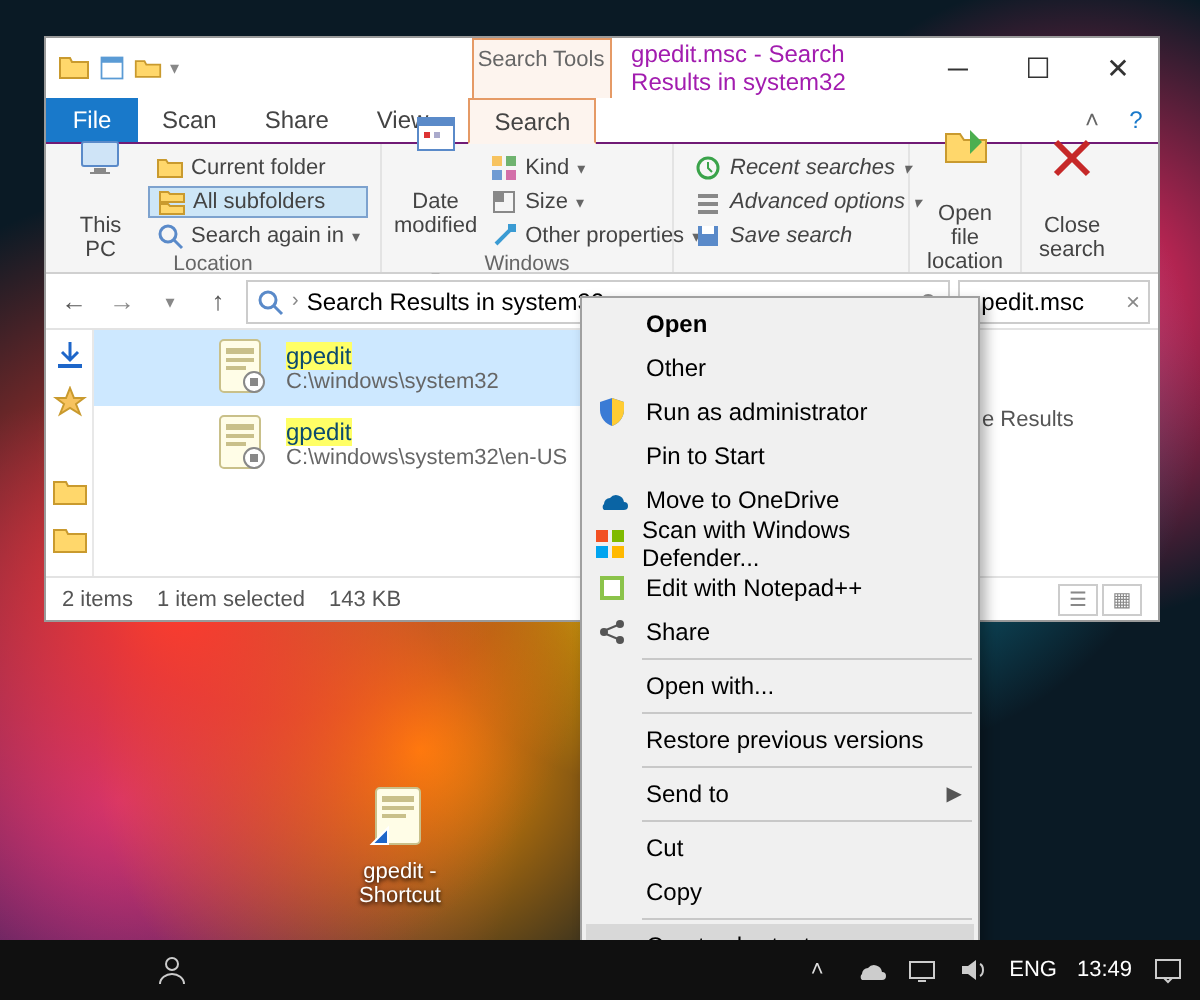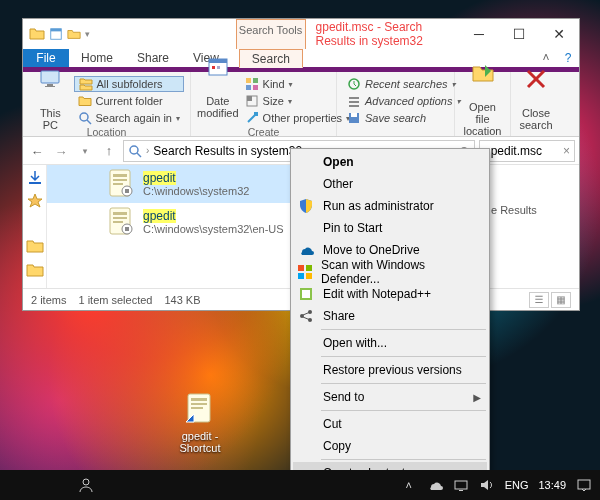--- a/index.html
+++ b/index.html
@@ -27,26 +27,26 @@
   background: #fff; border: 1px solid #9a9a9a;
   display: flex; flex-direction: column;
 }
 
 
 .titlebar { height: 30px; display: flex; align-items: stretch; background: #fff; }
 .titlebar .qat { display: flex; align-items: center; padding: 0 4px 0 6px; gap: 4px; }
 .titlebar .qat .folder-icon { width: 16px; height: 16px; }
 .titlebar .tab-label { font-size: 11px; color: #666; text-align: center; padding-top: 4px; }
 .titlebar .search-tab { width: 70px; margin-left: 142px; border-top: 1px solid #e59a66; border-left: 1px solid #e59a66; border-right: 1px solid #e59a66; background: #fdf4ee; }
-.titlebar .title-text { flex: 1; font-size: 12px; color: #ef4444; display: flex; align-items: center; padding-left: 10px; }
+.titlebar .title-text { flex: 1; font-size: 12px; color: #a21caf; display: flex; align-items: center; padding-left: 10px; }
 .titlebar .winbtns { display: flex; }
 .titlebar .winbtns div { width: 40px; display: flex; align-items: center; justify-content: center; font-size: 14px; color: #333; }
 
 
-.tabrow { height: 23px; display: flex; align-items: stretch; border-bottom: 5px solid #701a75; background: #fff; font-size: 12px; }
+.tabrow { height: 23px; display: flex; align-items: stretch; border-bottom: 1px solid #701a75; background: #fff; font-size: 12px; }
 .tabrow .file { width: 46px; background: #1979ca; color: #fff; display: flex; align-items: center; justify-content: center; }
 .tabrow .tab { padding: 0 12px; display: flex; align-items: center; color: #444; }
 .tabrow .tab.active { border: 1px solid #e59a66; border-bottom: 1px solid #fdf4ee; background: #fdf4ee; margin-bottom: -1px; }
 .tabrow .spacer { flex: 1; }
 .tabrow .rbexpand { width: 22px; display: flex; align-items: center; justify-content: center; color: #666; }
 
 
 .ribbon { height: 65px; background: #f5f5f5; border-bottom: 1px solid #d0d0d0; display: flex; font-size: 11px; color: #444; }
 .ribbon .group { border-right: 1px solid #e3e3e3; display: flex; flex-direction: column; padding: 2px 6px; }
 .ribbon .group-body { flex: 1; display: flex; align-items: flex-start; gap: 2px; }
@@ -152,21 +152,21 @@
     <div class="title-text">gpedit.msc - Search Results in system32</div>
     <div class="winbtns">
       <div>─</div>
       <div>☐</div>
       <div>✕</div>
     </div>
   </div>
 
   <div class="tabrow">
     <div class="file">File</div>
-    <div class="tab">Home</div>
+    <div class="tab">Scan</div>
     <div class="tab">Share</div>
     <div class="tab">View</div>
     <div style="width:8px;"></div>
     <div class="tab active">Search</div>
     <div class="spacer"></div>
     <div class="rbexpand">˄</div>
     <div class="rbexpand" style="color:#1979ca;">?</div>
   </div>
 
   <div class="ribbon">
@@ -178,36 +178,36 @@
               <svg viewBox="0 0 24 24" width="24" height="24">
                 <rect x="3" y="4" width="18" height="12" rx="1" fill="#cfe4f7" stroke="#5a8ac9"></rect>
                 <rect x="9" y="17" width="6" height="2" fill="#888"></rect>
                 <rect x="7" y="19" width="10" height="1" fill="#888"></rect>
               </svg>
             </div>
           <span style="white-space:pre-line;">This
 PC</span>
         </div>
         <div class="stack" style="padding-top:2px;">
+          <div class="smallbtn">
+            <span class="sico">
+                <svg viewBox="0 0 14 14" width="14" height="14">
+                  <path d="M1 3h4l1 1.5h7v7H1z" fill="#ffd76b" stroke="#c99a2e"></path>
+                </svg>
+              </span>
+            <span>Current folder</span>
+          </div>
           <div class="smallbtn selected">
             <span class="sico">
                 <svg viewBox="0 0 14 14" width="14" height="14">
                   <path d="M1 2h4l1 1h7v4H1z" fill="#ffd76b" stroke="#c99a2e"></path>
                   <path d="M1 8h4l1 1h7v4H1z" fill="#ffd76b" stroke="#c99a2e"></path>
                 </svg>
               </span>
             <span>All subfolders</span>
-          </div>
-          <div class="smallbtn">
-            <span class="sico">
-                <svg viewBox="0 0 14 14" width="14" height="14">
-                  <path d="M1 3h4l1 1.5h7v7H1z" fill="#ffd76b" stroke="#c99a2e"></path>
-                </svg>
-              </span>
-            <span>Current folder</span>
           </div>
           <div class="smallbtn">
             <span class="sico">
                 <svg viewBox="0 0 14 14" width="14" height="14">
                   <circle cx="6" cy="6" r="4" fill="none" stroke="#5a8ac9" stroke-width="1.5"></circle>
                   <line x1="9" y1="9" x2="13" y2="13" stroke="#5a8ac9" stroke-width="1.5"></line>
                 </svg>
               </span>
             <span>Search again in</span>
             <span style="font-size:8px;color:#666;">▾</span>
@@ -260,21 +260,21 @@
                 <svg viewBox="0 0 14 14" width="14" height="14">
                   <path d="M3 11 L11 3" stroke="#3a9bd3" stroke-width="2"></path>
                   <rect x="9" y="1" width="4" height="4" fill="#3a9bd3"></rect>
                 </svg>
               </span>
               <span>Other properties</span>
               <span style="font-size:8px;color:#666;">▾</span>
             </div>
         </div>
       </div>
-      <div class="group-label">Create</div>
+      <div class="group-label">Windows</div>
     </div>
 
     <div class="group" style="width:118px;font-style:italic;">
       <div class="group-body">
         <div class="stack" style="padding-top:2px;">
           <div class="smallbtn">
               <span class="sico">
                 <svg viewBox="0 0 14 14" width="14" height="14">
                   <circle cx="7" cy="7" r="5" fill="none" stroke="#3aa34a" stroke-width="1.5"></circle>
                   <path d="M7 4v3l2 2" stroke="#3aa34a" fill="none"></path>

